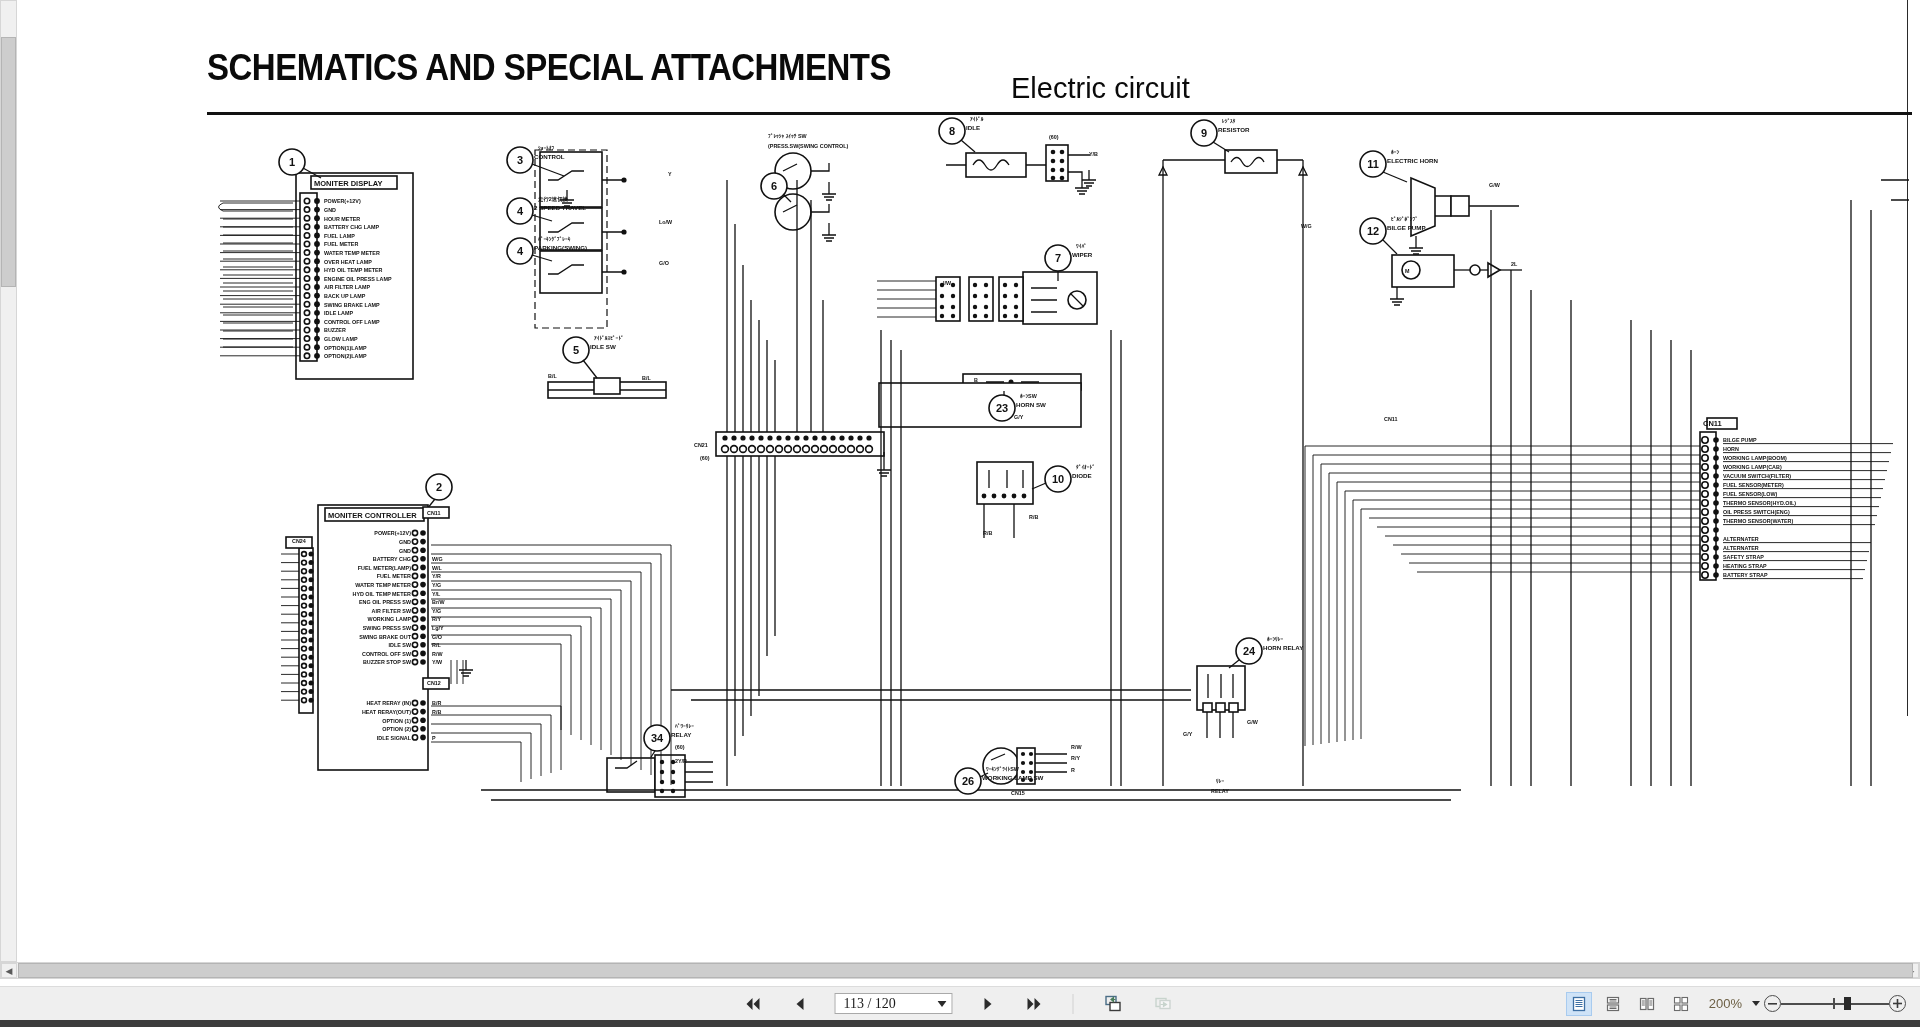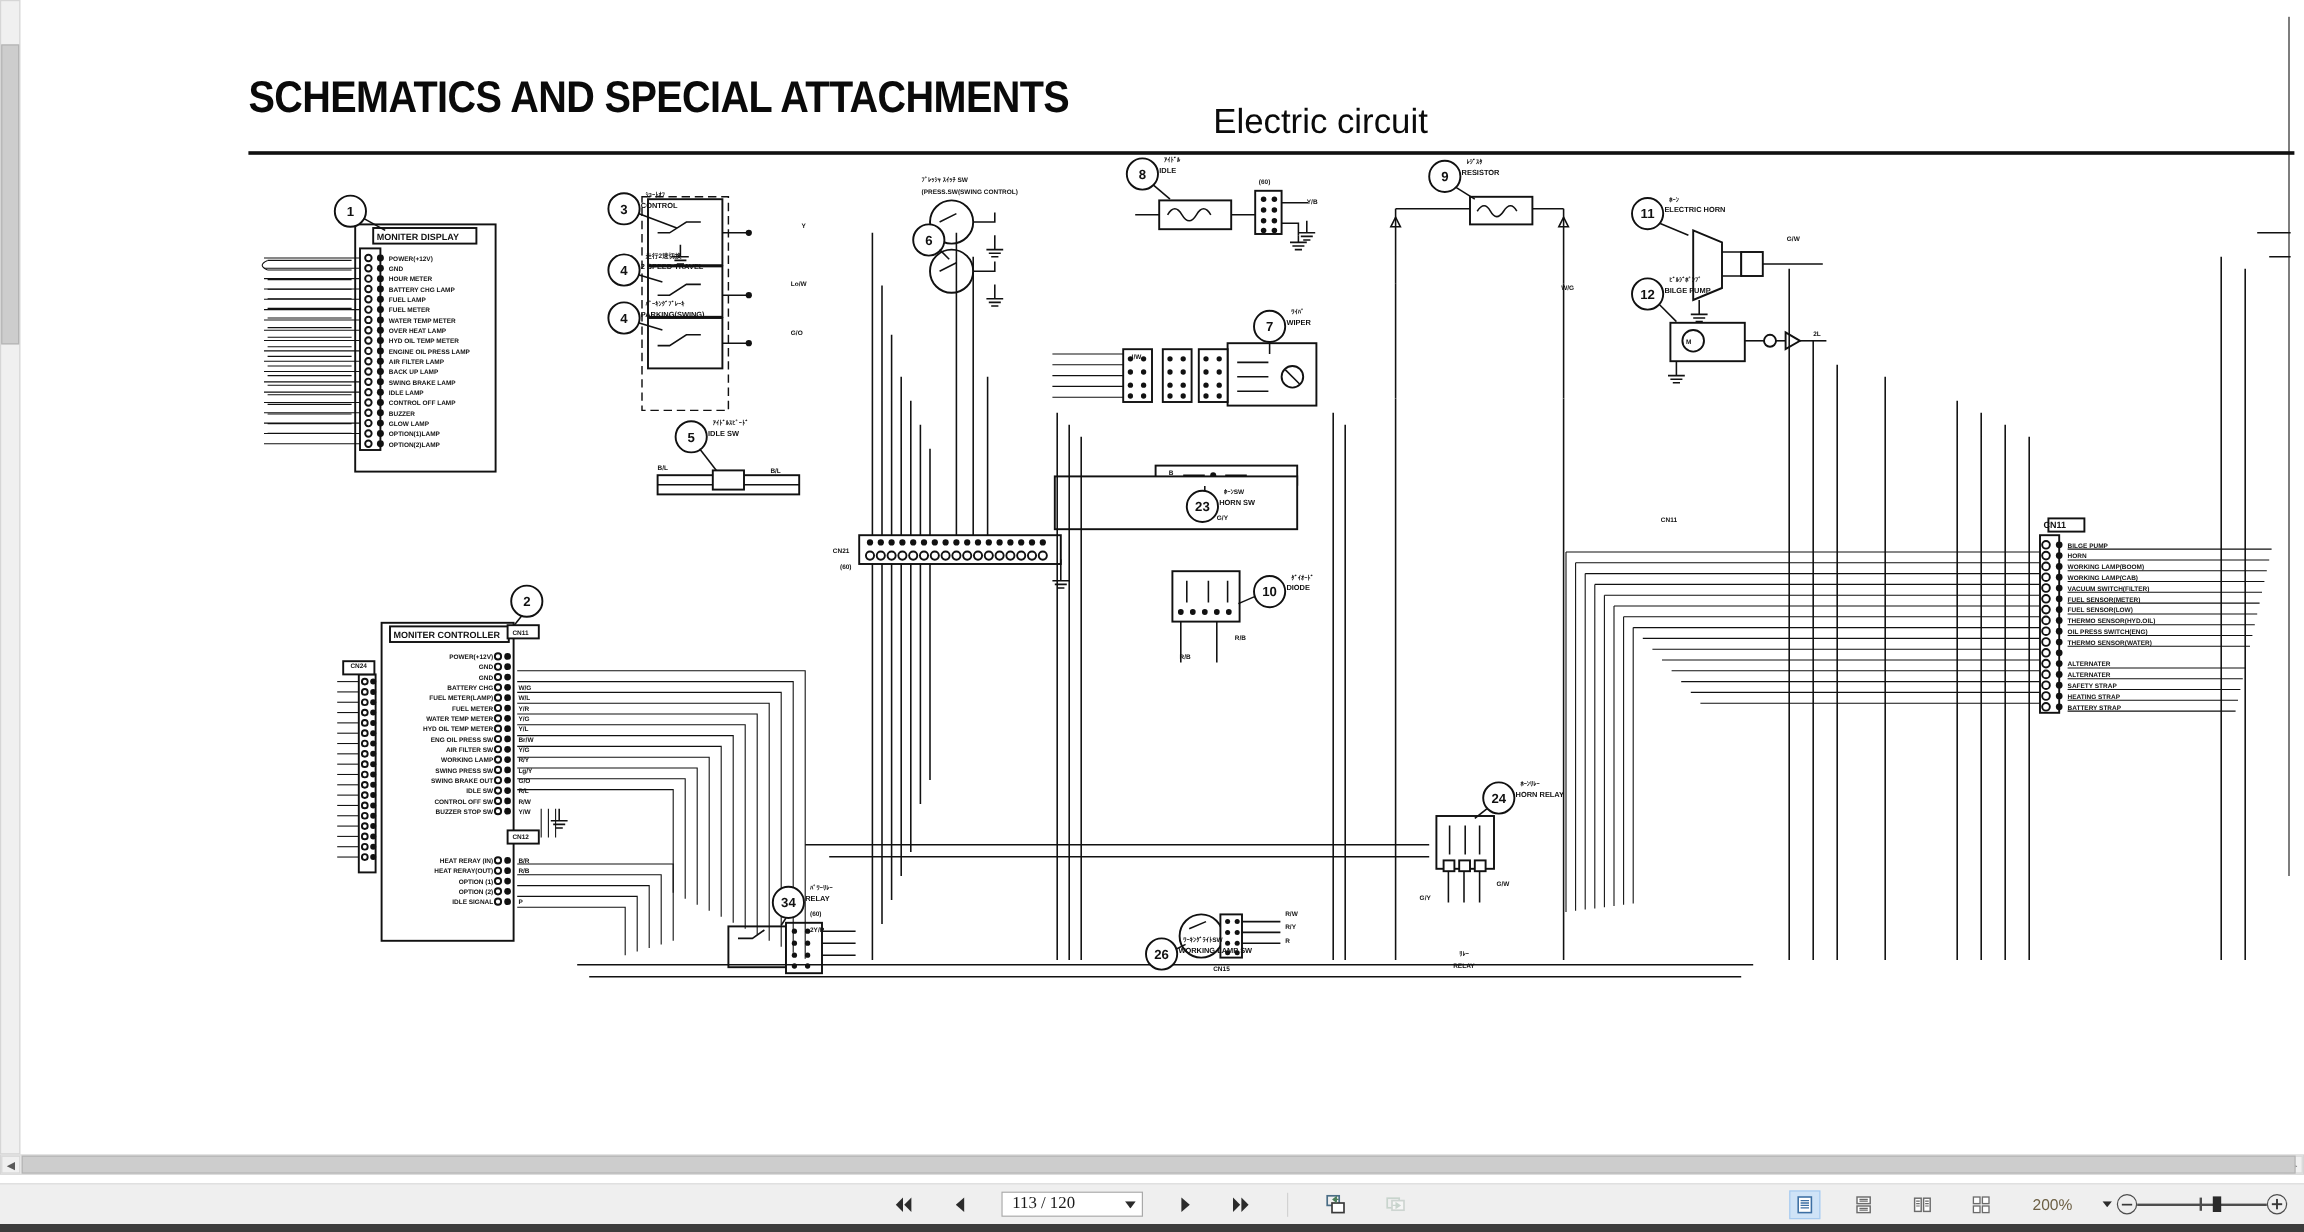--- a/index.html
+++ b/index.html
@@ -14,21 +14,21 @@
   #app { position: relative; width: 1920px; height: 1027px; background: #f0f0f0; }
 
   
   #viewport {
     position: absolute; left: 0; top: 0;
     width: 1920px; height: 986px;
     background: #ffffff;
     overflow: hidden;
   }
   #page-sheet {
-    position: absolute; left: 10px; top: 14px;
+    position: absolute; left: 10px; top: 0px;
     width: 1898px; height: 716px;
     background: #ffffff;
     border-left: 1px solid #2a2a2a;
     border-right: 1px solid #2a2a2a;
     text-align: center;
   }
 
   
   .doc-title {
     position: absolute; left: 196px; top: 46px;
@@ -77,21 +77,21 @@
     position: absolute; left: 0; top: 1020px; width: 1920px; height: 7px;
     background: #3c3c3c;
   }
   .tb-center {
     position: absolute; left: 50%; transform: translateX(-50%);
     display: flex; align-items: center; gap: 24px;
     height: 39px;
   }
   .tb-right {
     position: absolute; right: 14px;
-    display: flex; align-items: center; gap: 23px;
+    display: flex; align-items: center; gap: 8px;
     height: 34px;
   }
   .nav-btn {
     width: 22px; height: 24px;
     display: flex; align-items: center; justify-content: center;
     background: transparent; border: none; cursor: pointer;
   }
   .nav-btn svg { display: block; }
   .page-box {
     display: flex; align-items: center;

